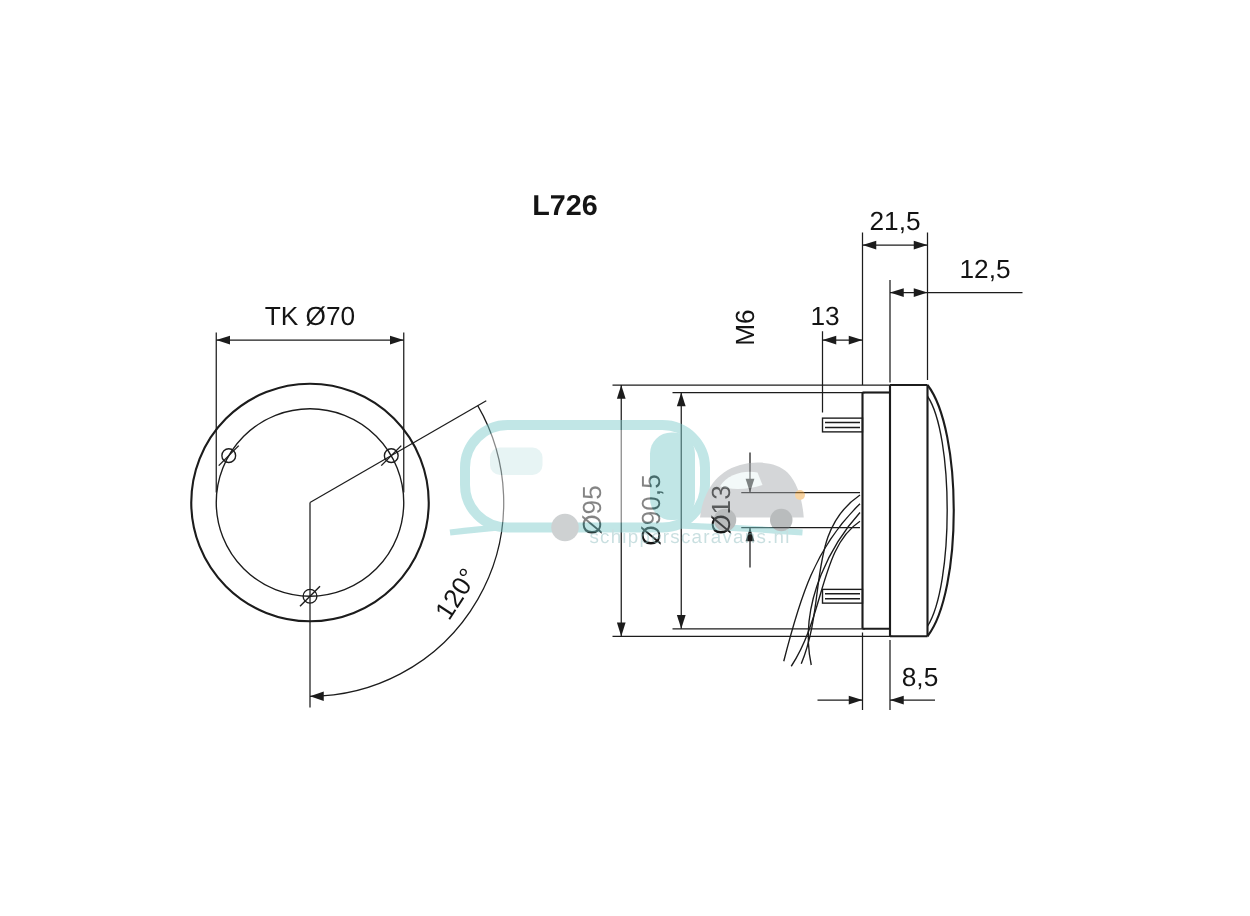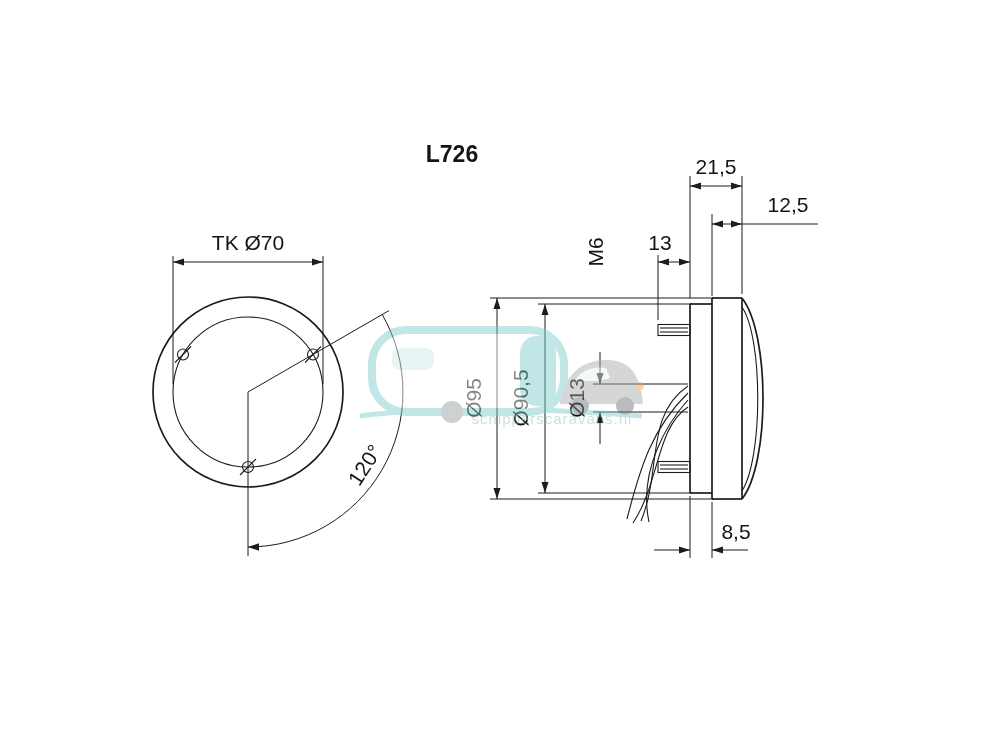--- a/index.html
+++ b/index.html
@@ -1,17 +1,17 @@
 <!DOCTYPE html>
 <html><head>
 <meta charset="utf-8">
 <style>
   html,body{margin:0;padding:0;background:#ffffff;}
   .canvas{position:relative;width:1000px;height:588px;background:#ffffff;overflow:hidden;
-          font-family:"Liberation Sans", sans-serif;}
+          font-family:"Liberation Sans", sans-serif;margin-top:10px;}
   svg{position:absolute;left:0;top:0;}
   text{fill:#141414;font-family:"Liberation Sans", sans-serif;}
   .dim-label{font-size:21px;}
   .title-label{font-size:23px;font-weight:600;}
   .outline{stroke:#1c1c1c;stroke-width:1.7;fill:none;}
   .thin{stroke:#1c1c1c;stroke-width:1.1;fill:none;}
   .dim{stroke:#1c1c1c;stroke-width:1;fill:none;}
   .arrow{fill:#1c1c1c;stroke:none;}
   .wm-text{font-size:15px;fill:#8fbdbf;letter-spacing:1px;}
 </style>

